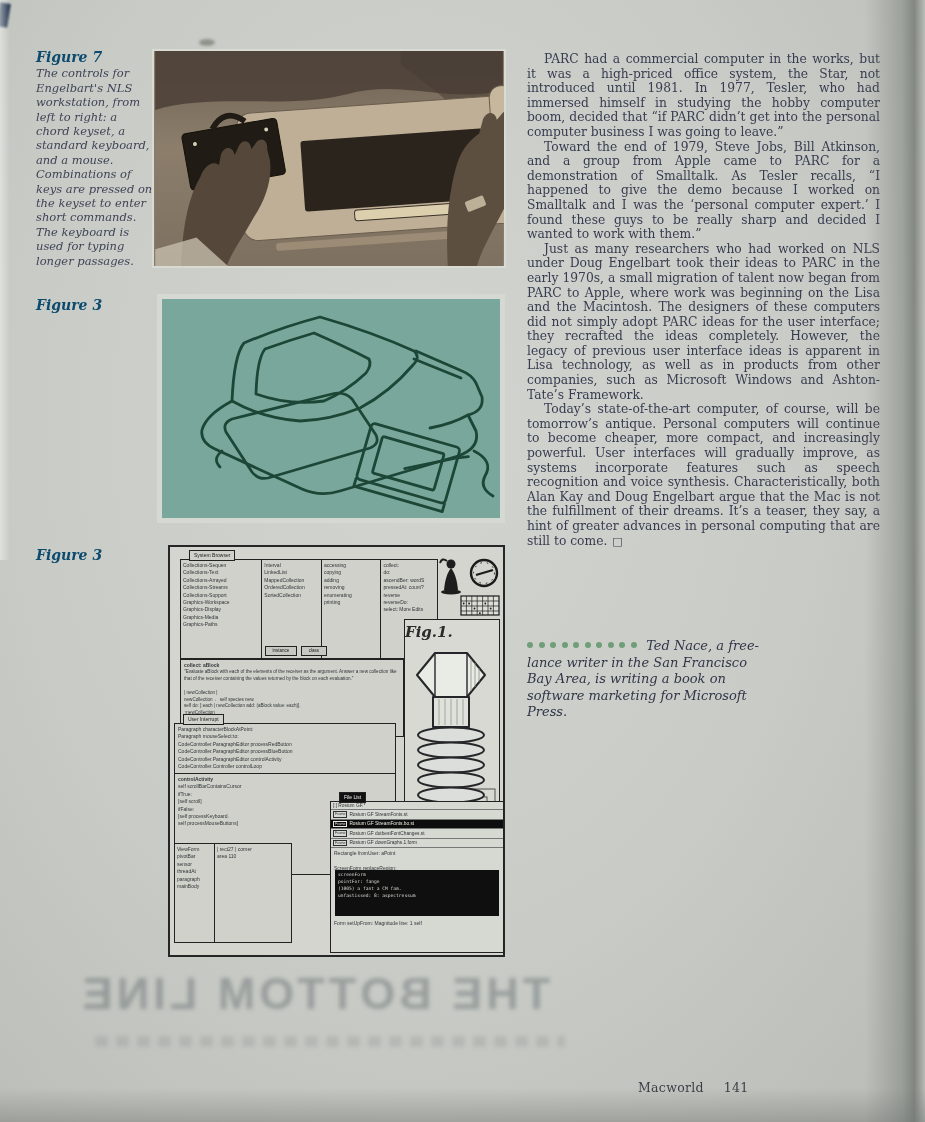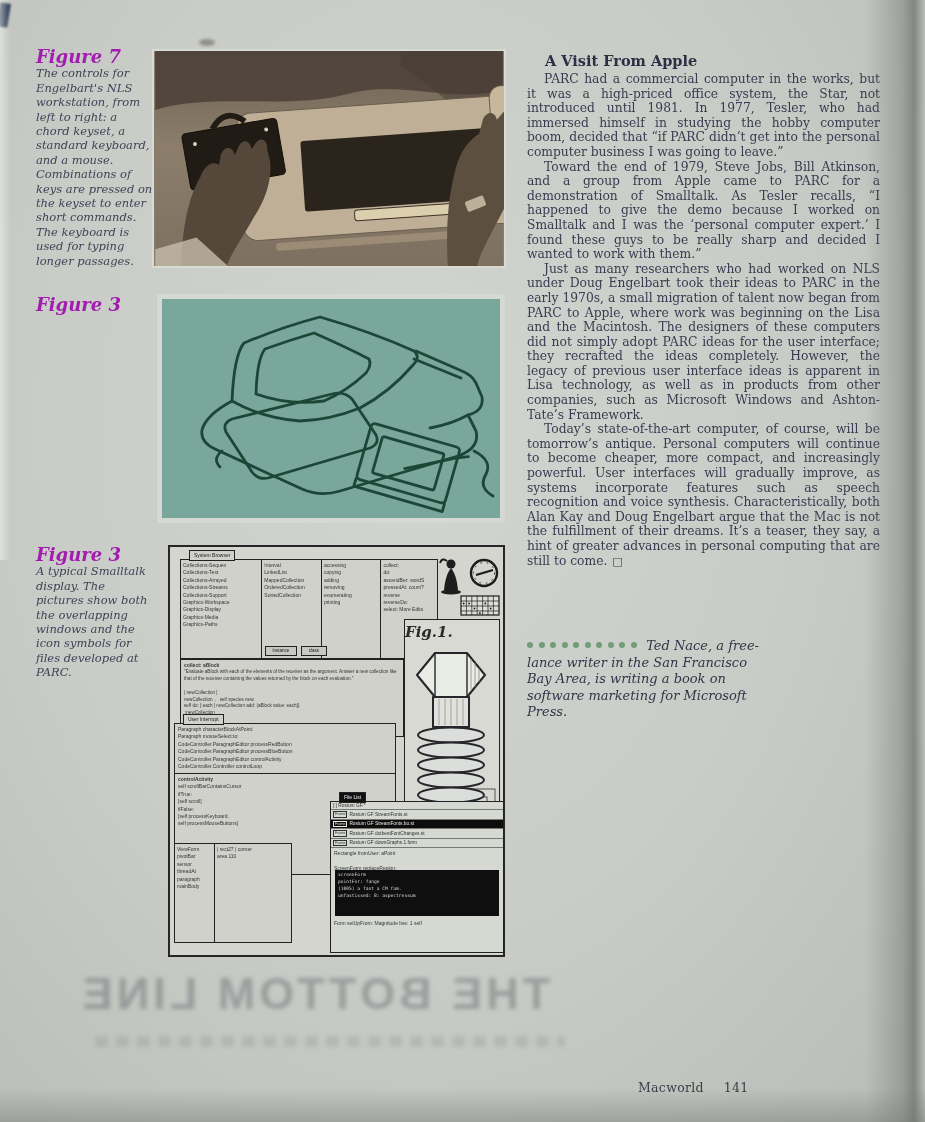--- a/index.html
+++ b/index.html
@@ -19,21 +19,21 @@
   .smudge{ left:199px; top:39px; width:16px; height:7px; background:#4a4a40; opacity:.45; filter:blur(1.5px); border-radius:50%; }
   .right-curl{ right:0; top:0; width:60px; height:1122px;
     background:linear-gradient(to right, rgba(0,0,0,0) 0%, rgba(100,106,102,.38) 62%, rgba(70,76,72,.5) 82%, rgba(180,184,178,.45) 100%); }
   .bottom-band{ left:0; bottom:0; width:925px; height:34px;
     background:linear-gradient(to bottom, rgba(0,0,0,0) 0%, rgba(110,114,110,.42) 100%); }
   .left-sliver{ left:0; top:0; width:10px; height:560px;
     background:linear-gradient(to right, rgba(240,243,240,.55), rgba(0,0,0,0)); }
 
   
   .caption{ width:118px; font-size:11.5px; line-height:14.4px; font-style:italic; color:#3e4356; }
-  .caption .cap-title{ font-weight:bold; font-size:18px; display:block; margin-bottom:2px; color:#a21caf; }
+  .caption .cap-title{ font-weight:bold; font-size:14px; display:block; margin-bottom:2px; color:#0c4a6e; }
   .cap7{ left:36px; top:50px; } .cap8{ left:36px; top:298px; } .cap9{ left:36px; top:548px; }
 
   
   .article{ left:527px; top:52px; width:353px; }
   .article h2{ font-size:14.5px; font-weight:bold; color:#2b3045; margin-left:18px; margin-bottom:3px; font-family:"DejaVu Serif",serif; }
   .article p{ font-size:12.3px; line-height:14.6px; text-align:justify; text-indent:17px; color:#373c50; }
   .endmark{ font-size:11px; margin-left:5px; font-style:normal; }
 
   
   .bio{ left:527px; top:638px; width:248px; font-size:13px; line-height:16.6px; font-style:italic; color:#303548; }
@@ -349,25 +349,23 @@
 
 <div class="abs caption cap7">
   <span class="cap-title">Figure 7</span>
   <span>The controls for Engelbart's NLS workstation, from left to right: a chord keyset, a standard keyboard, and a mouse. Combinations of keys are pressed on the keyset to enter short commands. The keyboard is used for typing longer passages.</span>
 </div>
 <div class="abs caption cap8">
   <span class="cap-title">Figure 3</span>
 </div>
 <div class="abs caption cap9">
   <span class="cap-title">Figure 3</span>
-  <span>A typical Smalltalk display. The pictures show both the overlapping windows and the icon symbols for files developed at PARC.</span>
 </div>
 
 <div class="abs article">
-  <h2>A Visit From Apple</h2>
   <p><span>PARC had a commercial computer in the works, but it was a high-priced office system, the Star, not introduced until 1981. In 1977, Tesler, who had immersed himself in studying the hobby computer boom, decided that “if PARC didn’t get into the personal computer business I was going to leave.”</span></p>
   <p><span>Toward the end of 1979, Steve Jobs, Bill Atkinson, and a group from Apple came to PARC for a demonstration of Smalltalk. As Tesler recalls, “I happened to give the demo because I worked on Smalltalk and I was the ‘personal computer expert.’ I found these guys to be really sharp and decided I wanted to work with them.”</span></p>
   <p><span>Just as many researchers who had worked on NLS under Doug Engelbart took their ideas to PARC in the early 1970s, a small migration of talent now began from PARC to Apple, where work was beginning on the Lisa and the Macintosh. The designers of these computers did not simply adopt PARC ideas for the user interface; they recrafted the ideas completely. However, the legacy of previous user interface ideas is apparent in Lisa technology, as well as in products from other companies, such as Microsoft Windows and Ashton-Tate’s Framework.</span></p>
   <p><span>Today’s state-of-the-art computer, of course, will be tomorrow’s antique. Personal computers will continue to become cheaper, more compact, and increasingly powerful. User interfaces will gradually improve, as systems incorporate features such as speech recognition and voice synthesis. Characteristically, both Alan Kay and Doug Engelbart argue that the Mac is not the fulfillment of their dreams. It’s a teaser, they say, a hint of greater advances in personal computing that are still to come.</span><span class="endmark">□</span></p>
 </div>
 
 <div class="abs bio">
   <span><i class="dot"></i><i class="dot"></i><i class="dot"></i><i class="dot"></i><i class="dot"></i><i class="dot"></i><i class="dot"></i><i class="dot"></i><i class="dot"></i><i class="dot"></i></span>
   <span class="bio-text">Ted Nace, a free-lance writer in the San Francisco Bay Area, is writing a book on software marketing for Microsoft Press.</span>
 </div>

